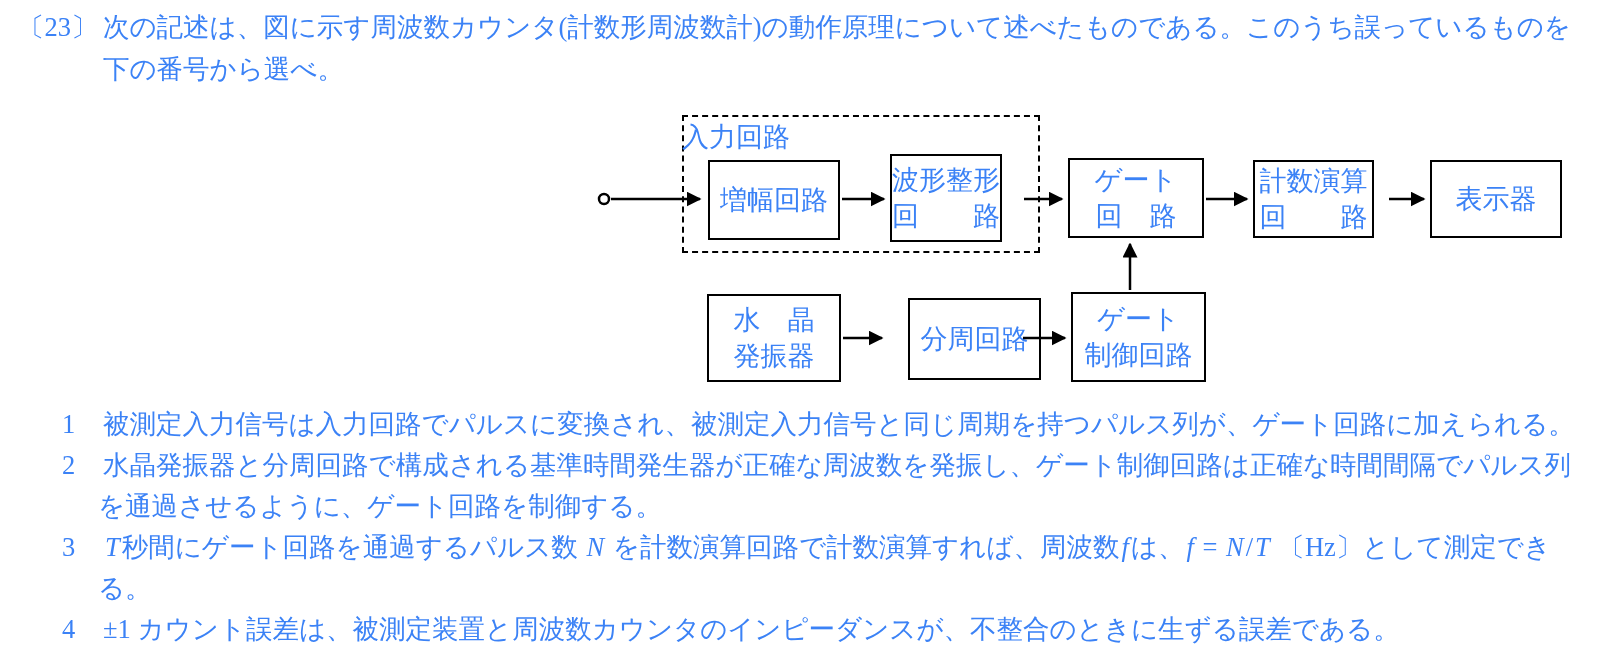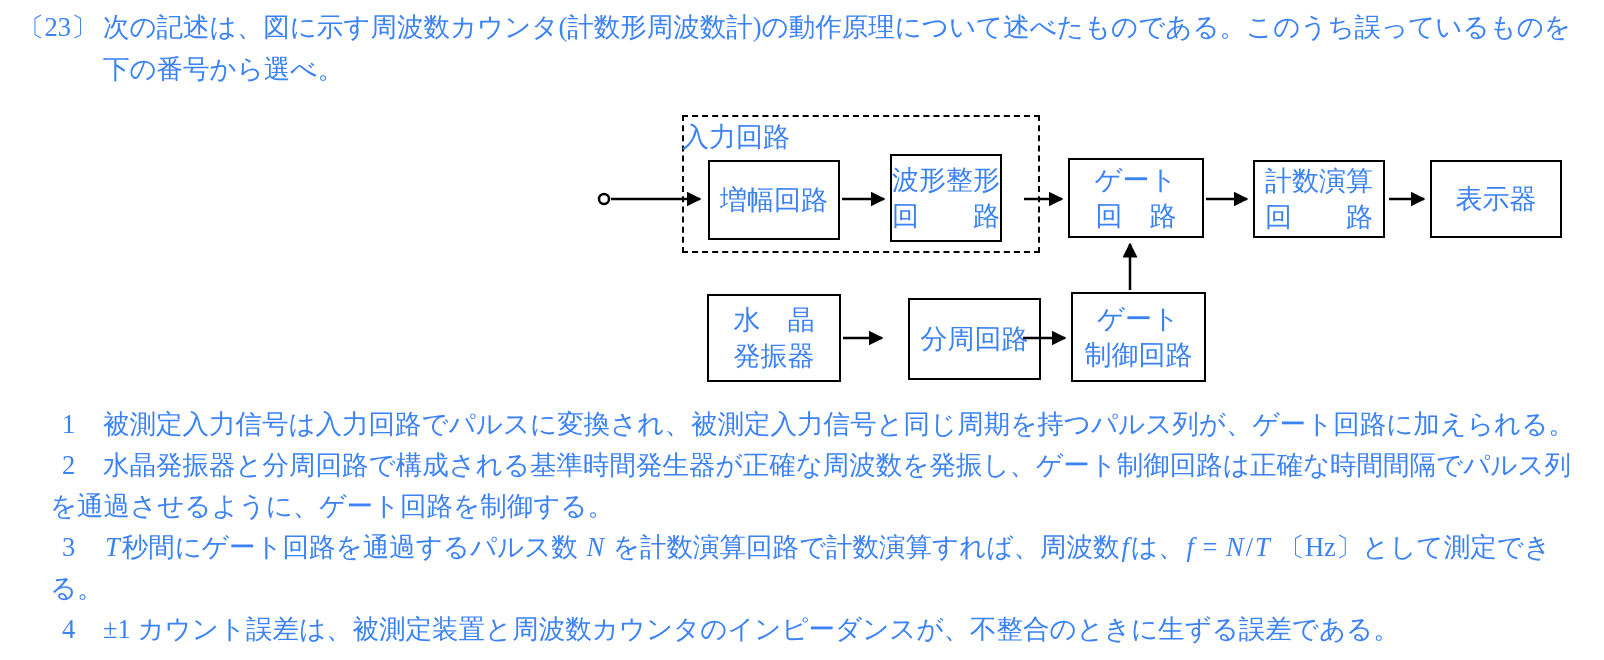--- a/index.html
+++ b/index.html
@@ -29,41 +29,41 @@
     position:absolute; box-sizing:border-box;
     border:2px dashed #000; background:transparent;
   }
   .group-label { font-size:27px; }
   .input-label { font-size:26px; }
 
   
   .choices { left:0; top:404px; width:1604px; }
   .stmt-line { line-height:41px; white-space:nowrap; }
   .stmt-line.first { padding-left:62px; }
-  .stmt-line.cont  { padding-left:50px; }
+  .stmt-line.cont  { padding-left:98px; }
   .stmt-num { display:inline-block; width:41px; }
   .var { font-style:italic; padding:0 2px; font-family:"Liberation Serif","DejaVu Serif",serif; }
 </style>
 </head>
 <body>
 
 <div class="page">
 
   <span class="abs nowrap q-num">〔23〕</span>
   <span class="abs nowrap q-line1">次の記述は、図に示す周波数カウンタ(計数形周波数計)の動作原理について述べたものである。このうち誤っているものを</span>
   <span class="abs nowrap q-line2">下の番号から選べ。</span>
 
 
   <div class="dashed-group" style="left:682px; top:115px; width:358px; height:138px;"></div>
   <div class="abs group-label" style="left:682px; top:119px; width:358px;">入力回路</div>
 
   <div class="blk" style="left:708px;  top:160px; width:132px; height:80px;text-align:right;"><div>増幅回路</div></div>
   <div class="blk" style="left:890px;  top:154px; width:112px; height:88px;"><div>波形整形</div><div>回　　路</div></div>
   <div class="blk" style="left:1068px; top:158px; width:136px; height:80px;"><div>ゲート</div><div>回　路</div></div>
-  <div class="blk" style="left:1253px; top:160px; width:132px; height:78px;"><div>計数演算</div><div>回　　路</div></div>
+  <div class="blk" style="left:1253px; top:160px; width:121px; height:78px;"><div>計数演算</div><div>回　　路</div></div>
   <div class="blk" style="left:707px;  top:294px; width:134px; height:88px;"><div>水　晶</div><div>発振器</div></div>
   <div class="blk" style="left:1430px; top:160px; width:132px; height:78px;"><div>表示器</div></div>
   <div class="blk" style="left:888px;  top:298px; width:133px; height:82px;margin-left:20px;"><div>分周回路</div></div>
   <div class="blk" style="left:1071px; top:292px; width:135px; height:90px;"><div>ゲート</div><div>制御回路</div></div>
 
   <svg class="abs diagram-svg" width="1604" height="660" viewBox="0 0 1604 660">
     <defs>
       <marker id="arr" viewBox="0 0 10 10" refX="9" refY="5" markerWidth="6" markerHeight="6" orient="auto-start-reverse">
         <path d="M0,0 L10,5 L0,10 z" fill="#000"></path>
       </marker>

